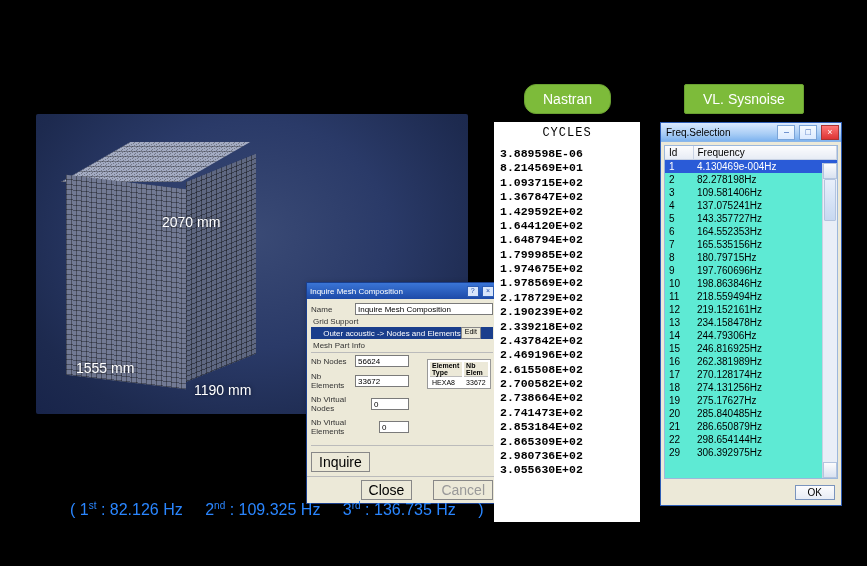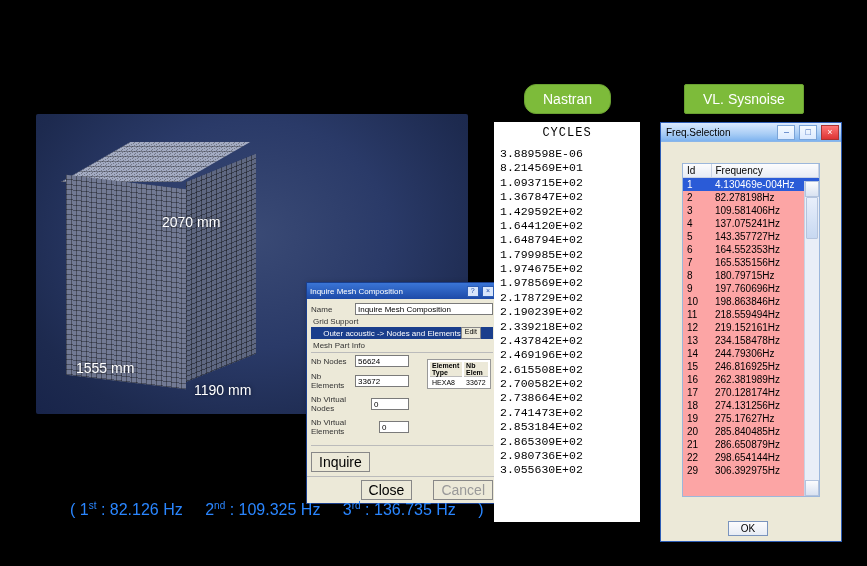--- a/index.html
+++ b/index.html
@@ -213,21 +213,21 @@
     box-sizing:border-box;
     line-height:1.25;
   }
   .cycles-title {
     font-family: "Courier New", monospace;
     font-size:12px;
     letter-spacing:1px;
     text-align:center;
     margin-bottom:6px;
   }
-  .cycles-list div { white-space:pre; }
+  .cycles-list div { white-space:pre;font-weight:bold; }
 
   
   .freqwin {
     position:absolute;
     left:660px; top:122px;
     width:180px;
     background:#ece9d8;
     border:1px solid #2d5db5;
     font-size:10px;
     box-shadow:0 0 4px rgba(0,0,0,0.3);
@@ -253,22 +253,22 @@
     text-align:center;
     line-height:12px;
     color:#2d5db5;
   }
   .freqwin .titlebar .wbtns span.close {
     background:linear-gradient(#f77,#d33);
     color:#fff;
     border-color:#a33;
   }
   .freq-body {
-    background:#fca5a5;
-    margin:21px;
+    background:#5eead4;
+    margin:3px;
     border:1px solid #9cb7db;
     height:332px;
     overflow:hidden;
     position:relative;
   }
   .freq-table {
     width:100%;
     border-collapse:collapse;
     font-size:10px;
   }
@@ -310,21 +310,21 @@
   .freq-thumb {
     position:absolute;
     left:1px; right:1px;
     top:16px; height:40px;
     background:linear-gradient(#e8effb,#c7d8f1);
     border:1px solid #b4c4de;
     border-radius:1px;
   }
   .freq-footer {
     display:flex;
-    justify-content:center;
+    justify-content:flex-end;
     padding:3px 6px 5px 0;
   }
   .freq-footer .ok {
     font-size:10px;
     padding:1px 12px;
     background:linear-gradient(#fcfcfd,#e7ecf5);
     border:1px solid #7a94bd;
   }
 
   

